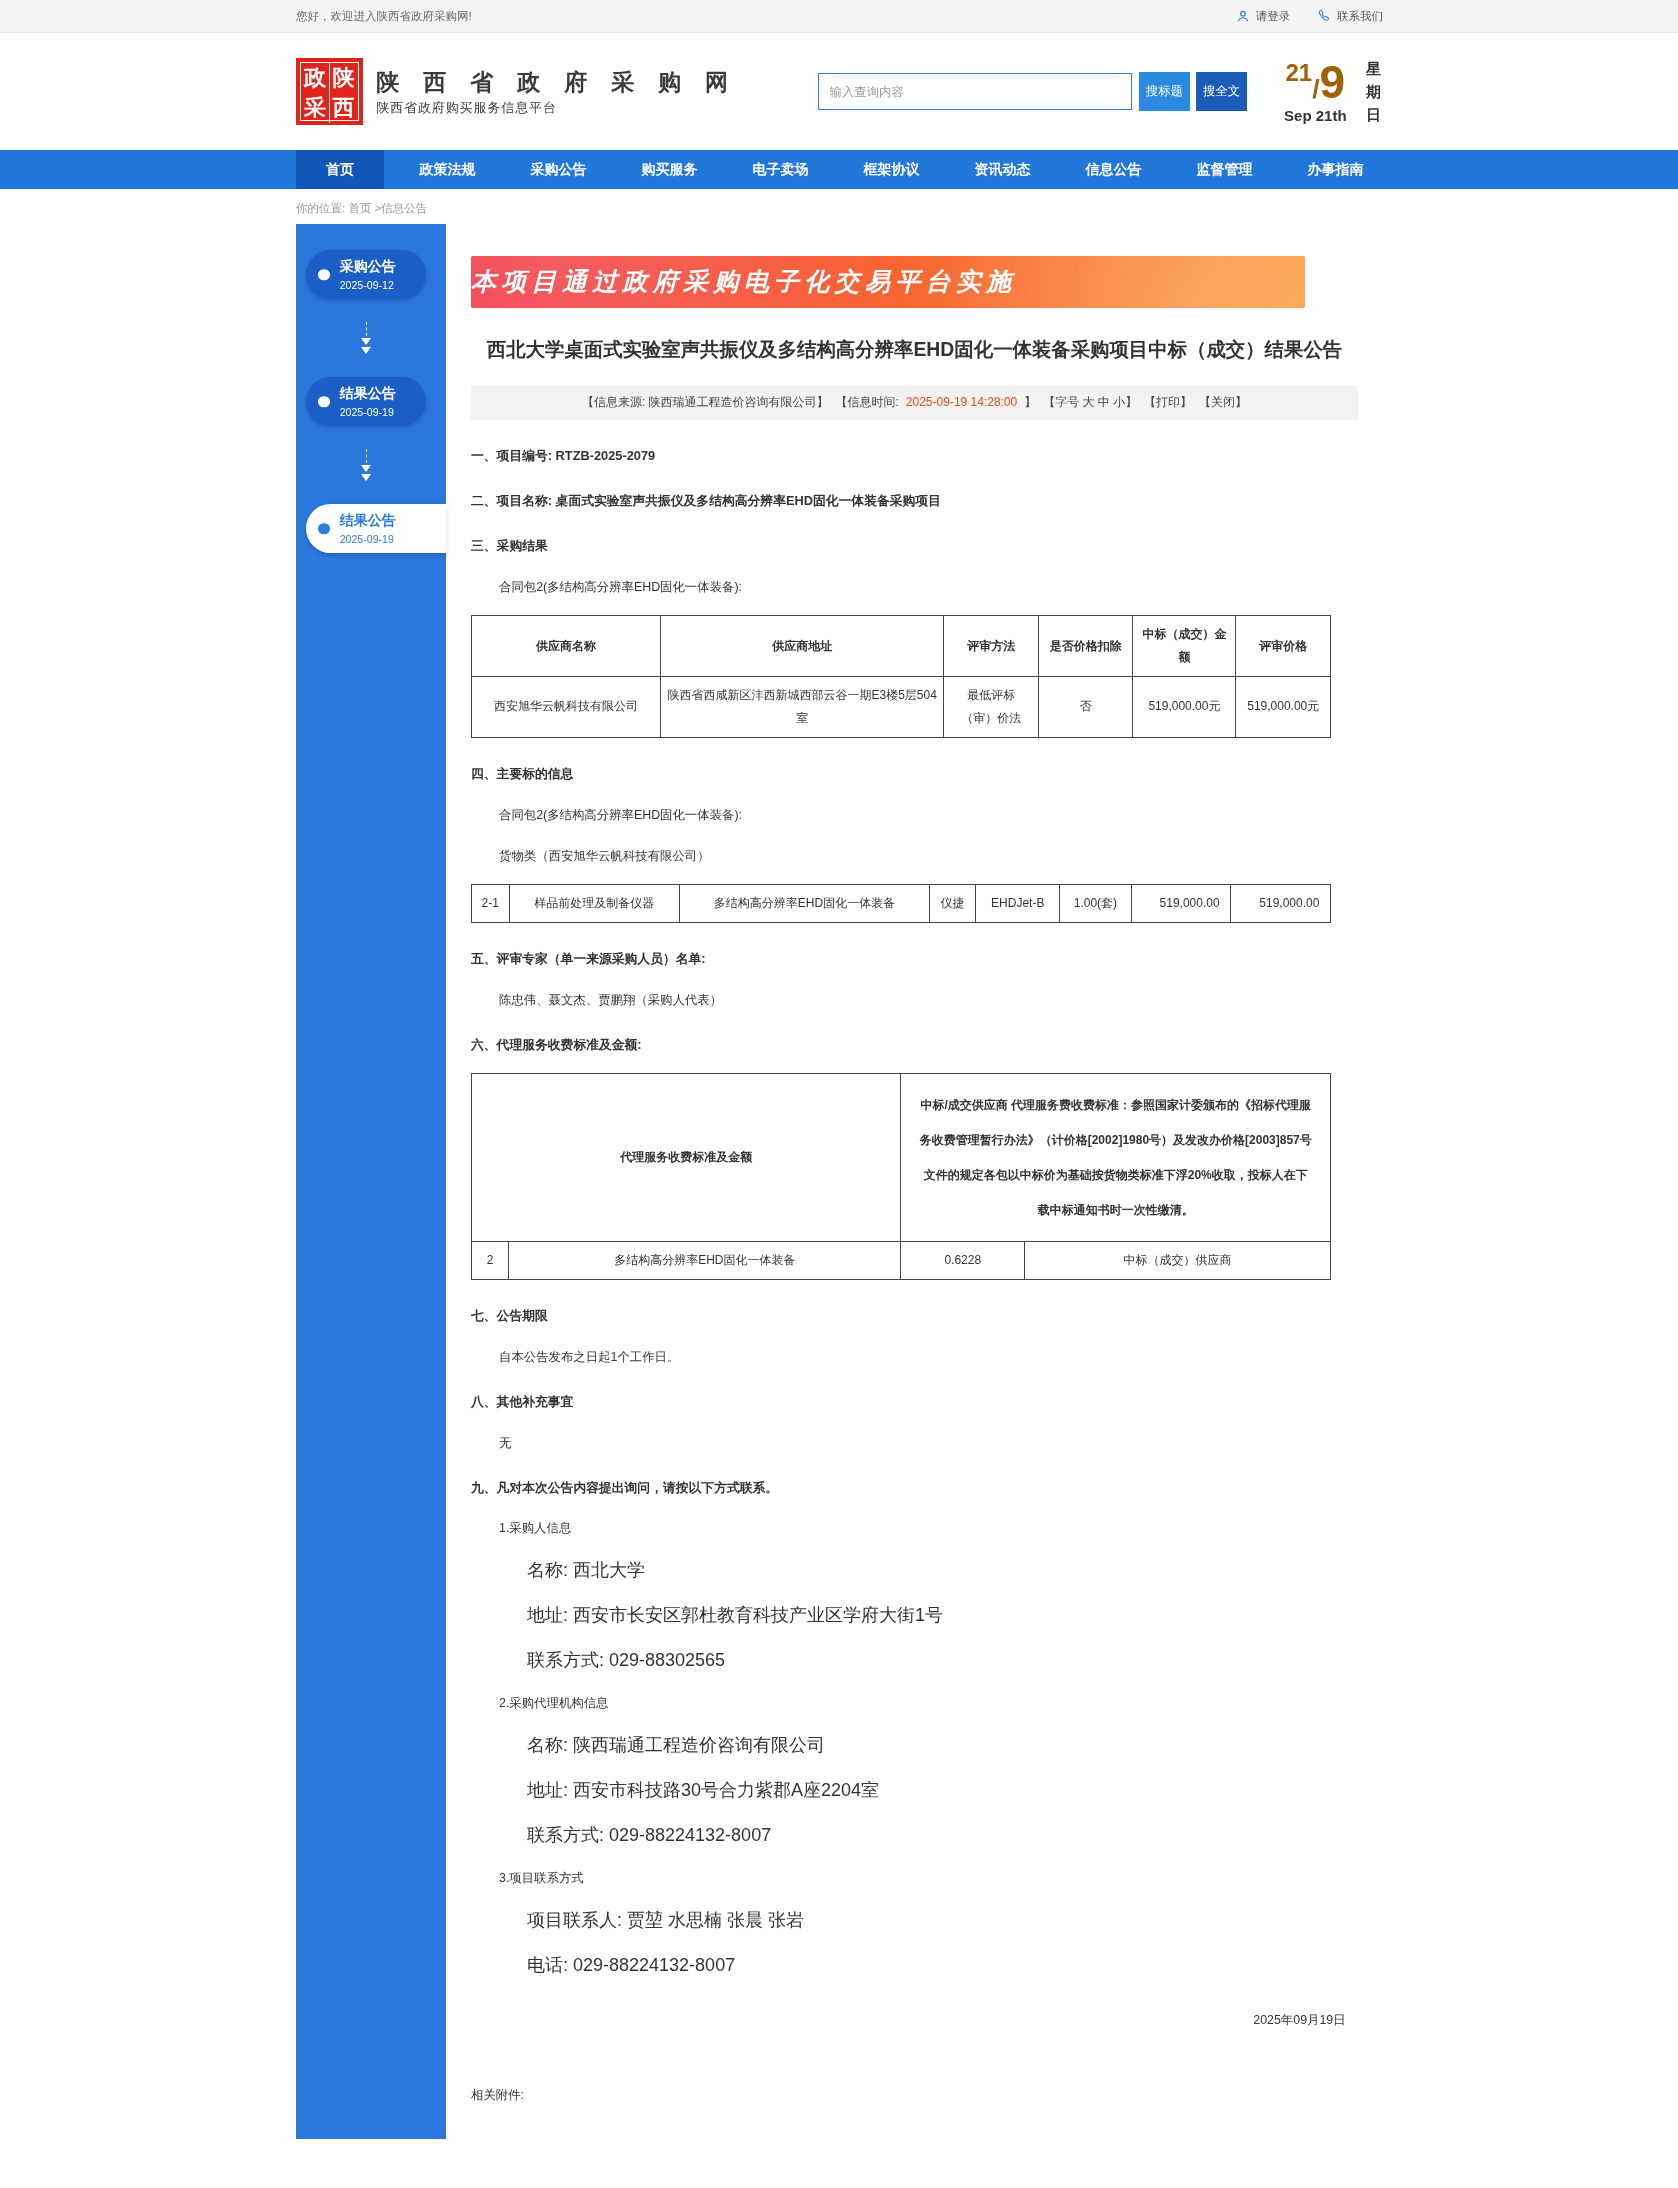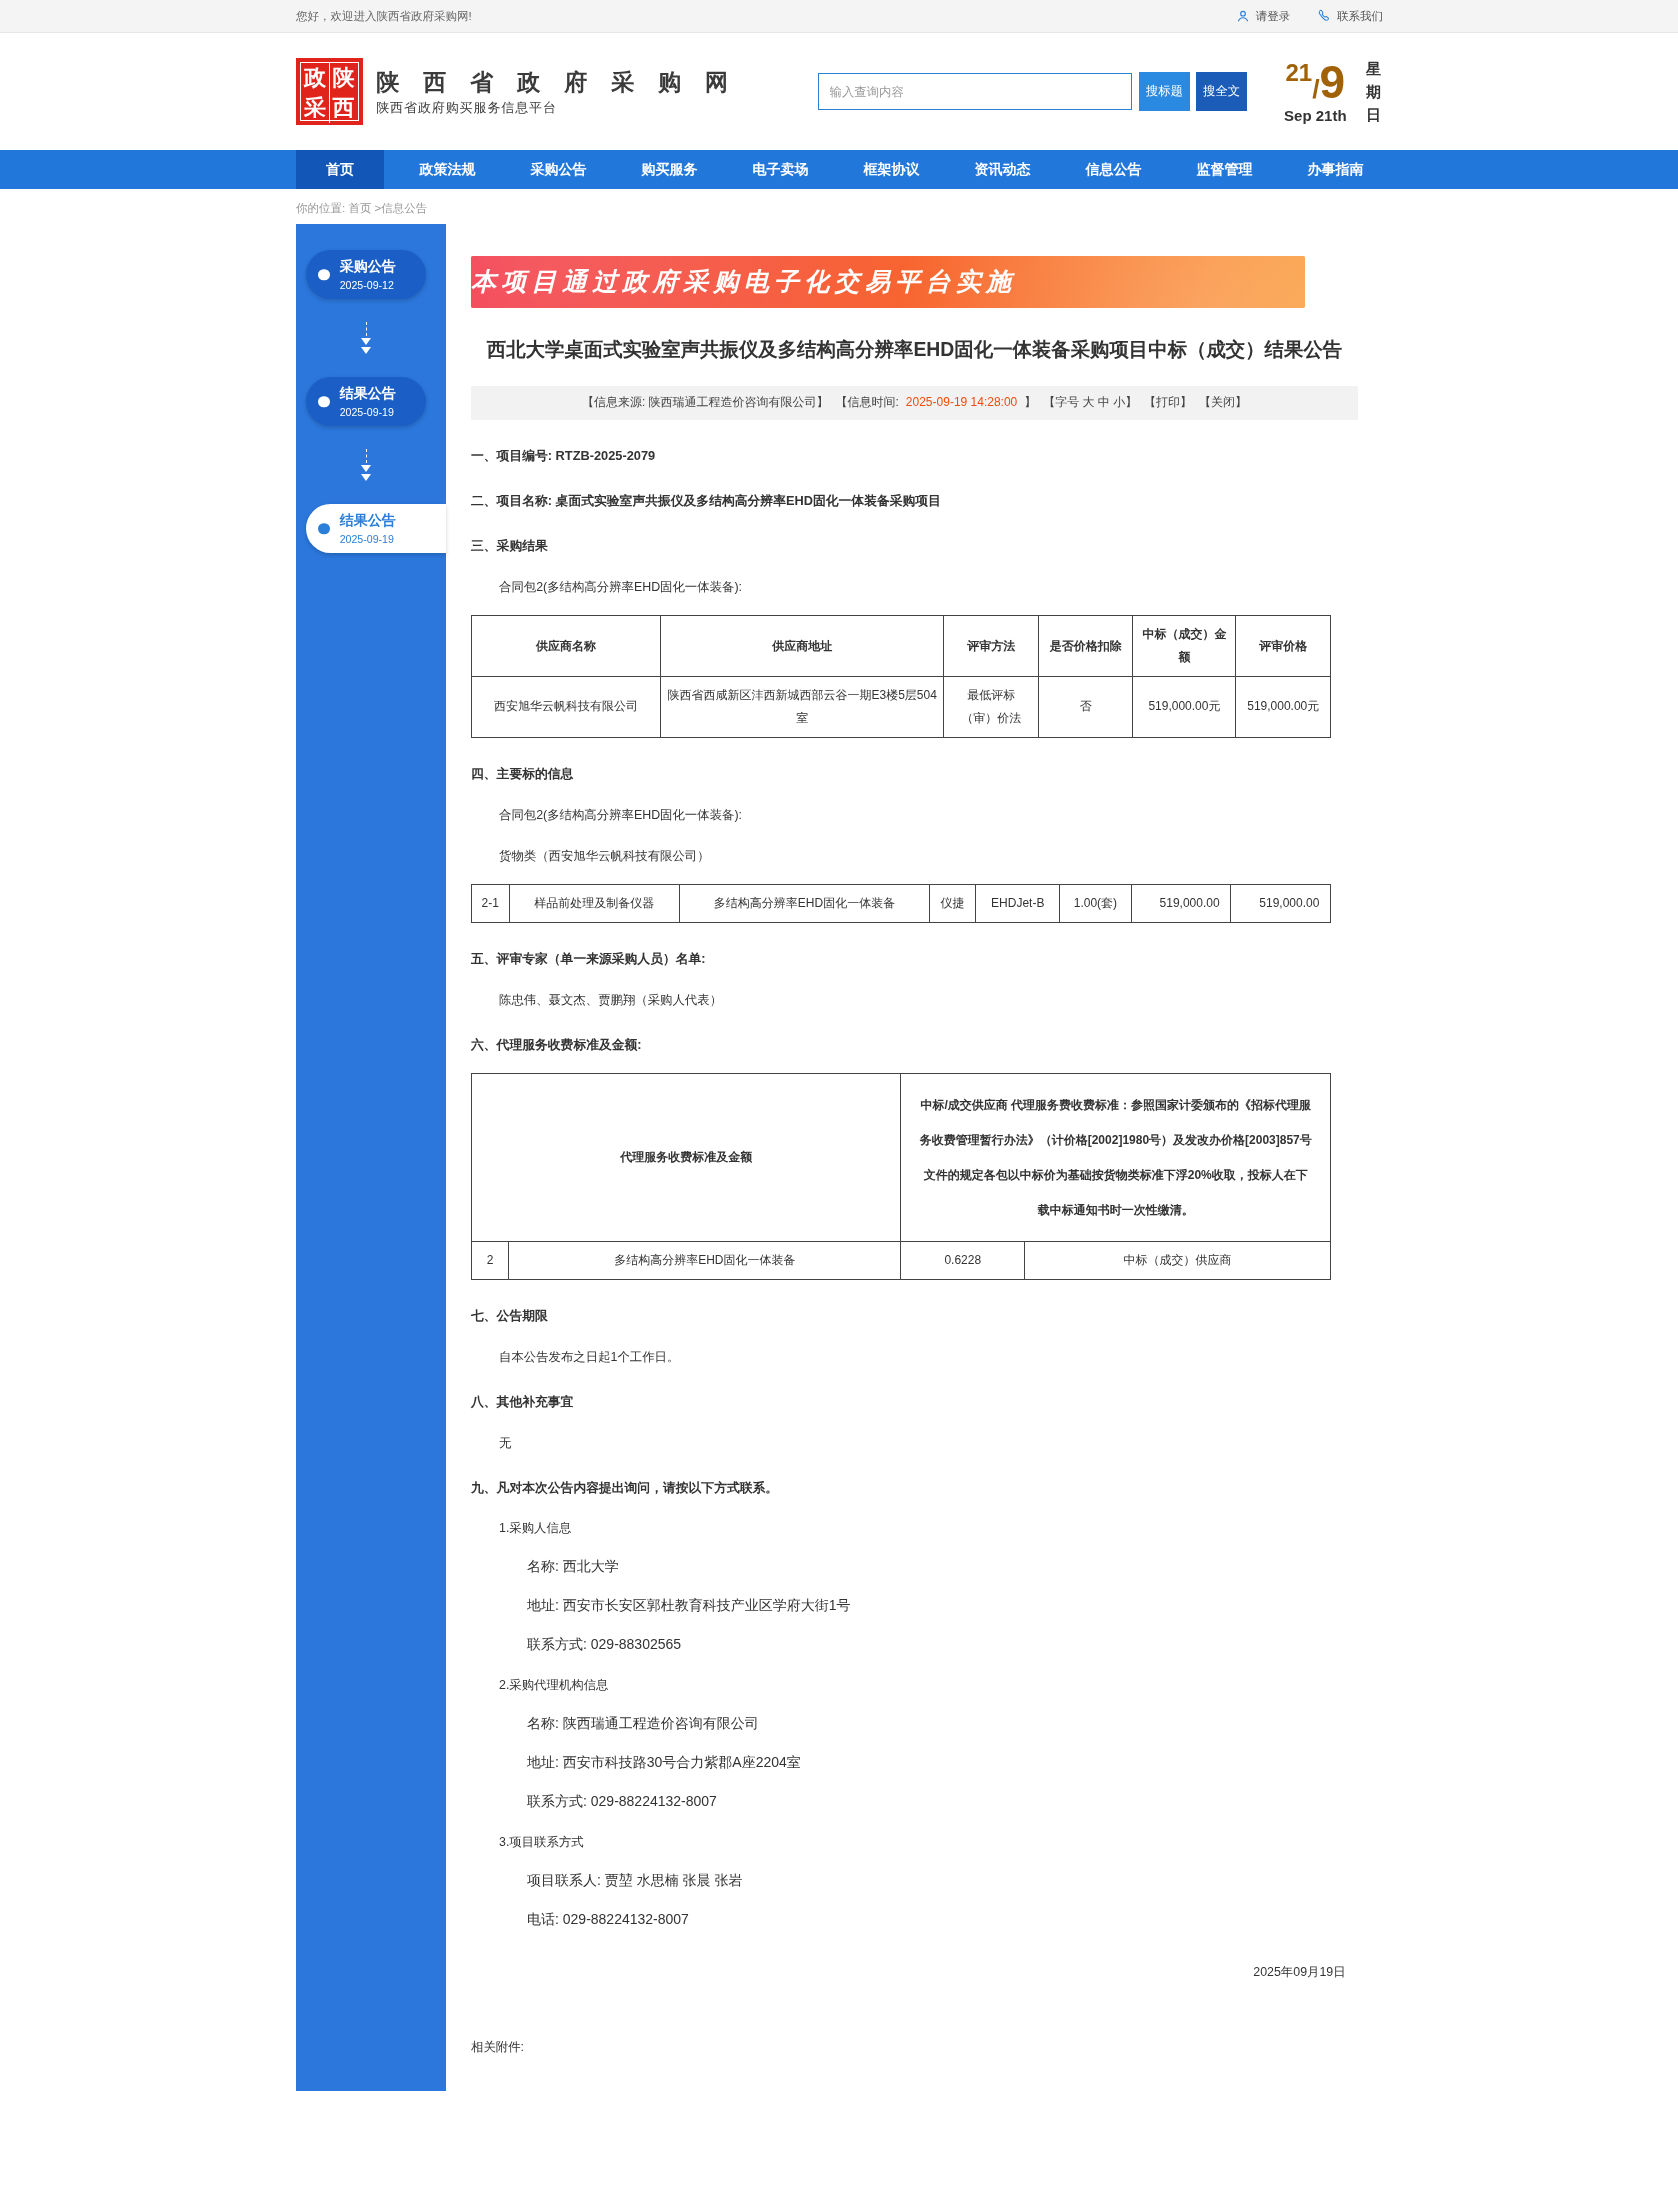--- a/index.html
+++ b/index.html
@@ -85,21 +85,21 @@
 
   table { border-collapse:collapse; width:860px; margin:19.4px 0 3.5px; font-size:12px; }
   th, td { border:0.9px solid #444; padding:7px 5.3px; text-align:center; vertical-align:middle; line-height:1.9; color:#333; }
   th { font-weight:bold; }
   .t-right { text-align:right; padding-right:10.6px; }
   .fee-label { font-weight:bold; }
   .fee-text { font-weight:bold; text-align:center; padding:14px 17.6px; line-height:2.9; }
   .t3 th { font-weight:normal; }
 
   .contact-title { font-size:12.4px; margin:23px 0 0 28px; }
-  .contact-line { font-size:14px; margin:21px 0 0 56px; }
+  .contact-line { font-size:18px; margin:21px 0 0 56px; }
 
   .signature { text-align:right; font-size:12.4px; padding-right:12.4px; margin-top:35px; }
   .signature > div { margin-top:25px; }
 
   .attach-title { font-size:12.4px; margin-top:58px; }
 </style>
 </head>
 <body>
 
 <div class="topbar">

